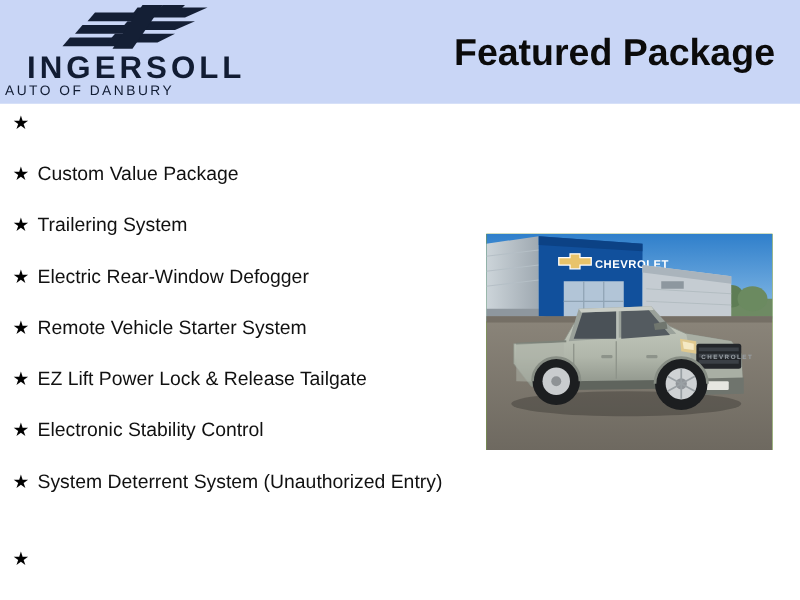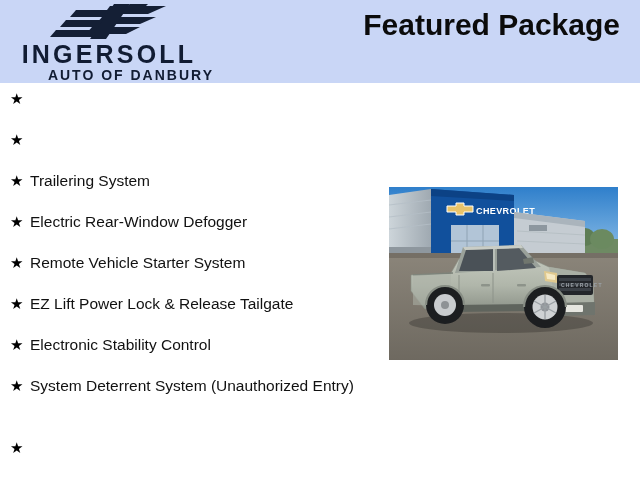--- a/index.html
+++ b/index.html
@@ -54,33 +54,33 @@
     color: #111c33;
     line-height: 1;
     white-space: nowrap;
   }
 
   .brand-sub {
     position: absolute;
     left: 0px;
     top: 68px;
     width: 210px;
-    text-align: right;
-    font-size: 14px;
-    font-weight: bold;
+    text-align: left;
+    font-size: 11px;
+    font-weight: normal;
     letter-spacing: 2.0px;
     color: #111c33;
     line-height: 1;
     white-space: nowrap;
   }
 
   .header-title {
     position: absolute;
     right: 20px;
-    top: 8px;
+    top: 26px;
     font-size: 30px;
     font-weight: bold;
     color: #0b0b0b;
     letter-spacing: 0px;
     white-space: nowrap;
   }
 
   
   .feature-list {
     position: absolute;
@@ -163,20 +163,21 @@
 </div>
 
 <div class="feature-list">
 
   <div class="feature-item">
     <span class="bullet-star">★</span>
   </div>
 
   <div class="feature-item">
     <span class="bullet-star">★</span>
+    <span class="feature-text">Custom Value Package</span>
   </div>
 
   <div class="feature-item">
     <span class="bullet-star">★</span>
     <span class="feature-text">Trailering System</span>
   </div>
 
   <div class="feature-item">
     <span class="bullet-star">★</span>
     <span class="feature-text">Electric Rear-Window Defogger</span>

